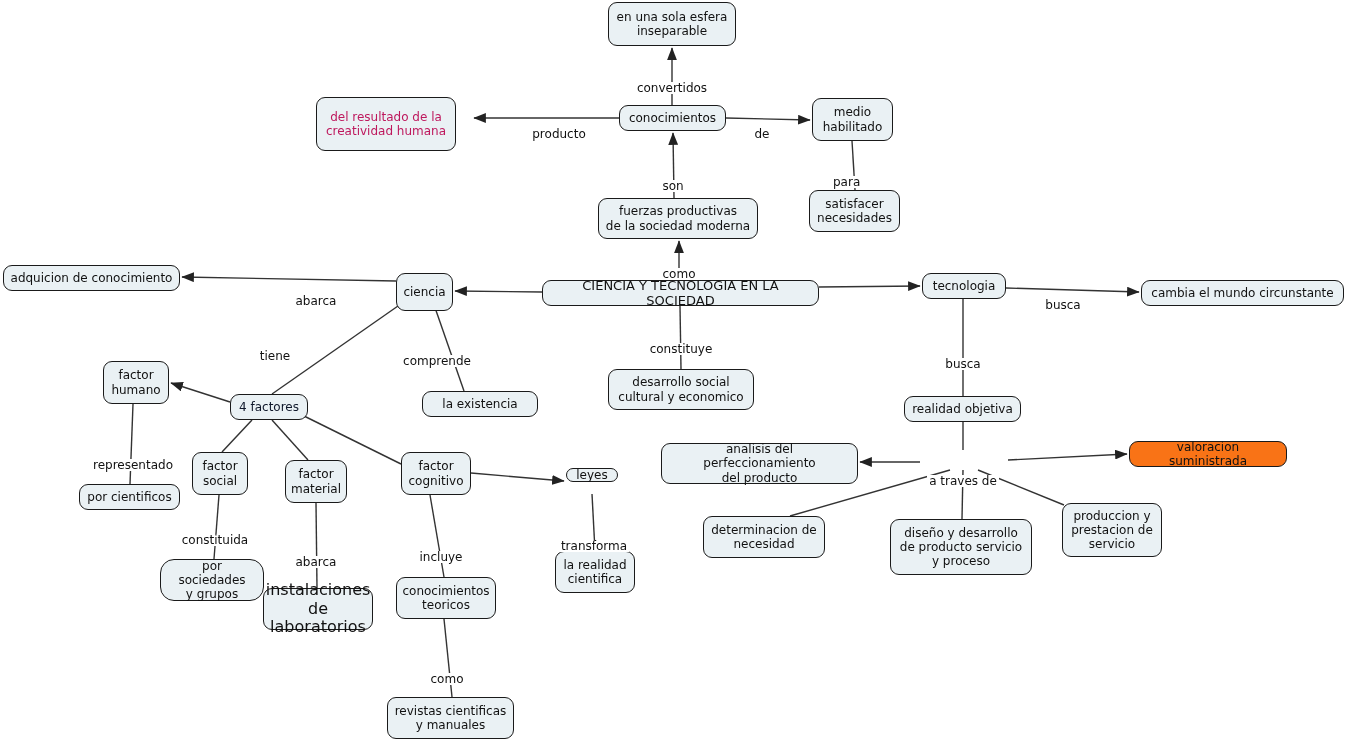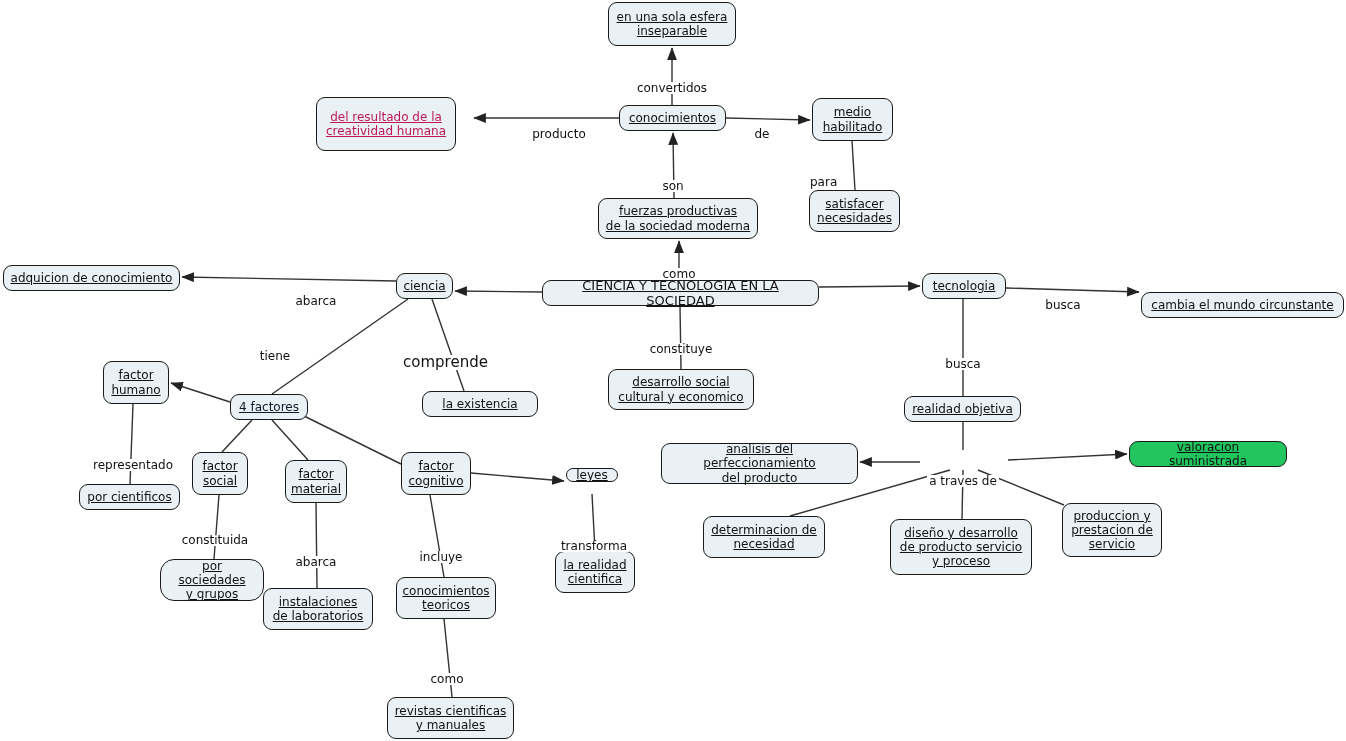--- a/index.html
+++ b/index.html
@@ -15,21 +15,20 @@
     border:1.3px solid #1a1a1a;
     border-radius:9px;
     display:flex;
     align-items:center;
     justify-content:center;
     text-align:center;
     line-height:1.18;
     color:#111111;
     white-space:pre-line;
     padding:2px 6px;
-    text-decoration:underline;
   }
   .edge-label{
     position:absolute;
     color:#111111;
     background:#ffffff;
     white-space:nowrap;
     text-align:center;
     line-height:1;
     padding:0 2px;
     margin-top:19px;
@@ -87,71 +86,71 @@
       <div class="node" style="left: 316px; top: 97px; width: 140px; height: 54px; font-size: 12px; background: rgb(234, 241, 244); border-color: rgb(26, 26, 26); color: #be185d;">del resultado de la
 creatividad humana</div>
       <div class="node" style="left: 619px; top: 105px; width: 107px; height: 26px; font-size: 12px; background: rgb(234, 241, 244); border-color: rgb(26, 26, 26); color: rgb(17, 17, 17);">conocimientos</div>
       <div class="node" style="left: 812px; top: 98px; width: 81px; height: 43px; font-size: 12px; background: rgb(234, 241, 244); border-color: rgb(26, 26, 26); color: rgb(17, 17, 17);">medio
 habilitado</div>
       <div class="node" style="left: 809px; top: 190px; width: 91px; height: 42px; font-size: 12px; background: rgb(234, 241, 244); border-color: rgb(26, 26, 26); color: rgb(17, 17, 17);">satisfacer
 necesidades</div>
       <div class="node" style="left: 598px; top: 198px; width: 160px; height: 41px; font-size: 12px; background: rgb(234, 241, 244); border-color: rgb(26, 26, 26); color: rgb(17, 17, 17);">fuerzas productivas
 de la sociedad moderna</div>
       <div class="node" style="left: 3px; top: 265px; width: 177px; height: 26px; font-size: 12px; background: rgb(234, 241, 244); border-color: rgb(26, 26, 26); color: rgb(17, 17, 17);">adquicion de conocimiento</div>
-      <div class="node" style="left: 396px; top: 273px; width: 57px; height: 26px; font-size: 12px; background: rgb(234, 241, 244); border-color: rgb(26, 26, 26); color: rgb(17, 17, 17);">ciencia</div>
+      <div class="node" style="left: 396px; top: 273px; width: 57px; height: 38px; font-size: 12px; background: rgb(234, 241, 244); border-color: rgb(26, 26, 26); color: rgb(17, 17, 17);">ciencia</div>
       <div class="node" style="left: 542px; top: 280px; width: 277px; height: 26px; font-size: 13px; background: rgb(234, 241, 244); border-color: rgb(26, 26, 26); color: rgb(17, 17, 17);">CIENCIA Y TECNOLOGIA EN LA SOCIEDAD</div>
       <div class="node" style="left: 922px; top: 273px; width: 84px; height: 26px; font-size: 12px; background: rgb(234, 241, 244); border-color: rgb(26, 26, 26); color: rgb(17, 17, 17);">tecnologia</div>
-      <div class="node" style="left: 1141px; top: 292px; width: 203px; height: 26px; font-size: 12px; background: rgb(234, 241, 244); border-color: rgb(26, 26, 26); color: rgb(17, 17, 17);">cambia el mundo circunstante</div>
+      <div class="node" style="left: 1141px; top: 280px; width: 203px; height: 26px; font-size: 12px; background: rgb(234, 241, 244); border-color: rgb(26, 26, 26); color: rgb(17, 17, 17);">cambia el mundo circunstante</div>
       <div class="node" style="left: 608px; top: 369px; width: 146px; height: 41px; font-size: 12px; background: rgb(234, 241, 244); border-color: rgb(26, 26, 26); color: rgb(17, 17, 17);">desarrollo social
 cultural y economico</div>
       <div class="node" style="left: 904px; top: 396px; width: 117px; height: 26px; font-size: 12px; background: rgb(234, 241, 244); border-color: rgb(26, 26, 26); color: rgb(17, 17, 17);">realidad objetiva</div>
       <div class="node" style="left: 103px; top: 361px; width: 66px; height: 43px; font-size: 12px; background: rgb(234, 241, 244); border-color: rgb(26, 26, 26); color: rgb(17, 17, 17);">factor
 humano</div>
       <div class="node" style="left: 230px; top: 394px; width: 78px; height: 26px; font-size: 12px; background: rgb(234, 241, 244); border-color: rgb(26, 26, 26); color: #0f172a;">4 factores</div>
       <div class="node" style="left: 422px; top: 391px; width: 116px; height: 26px; font-size: 12px; background: rgb(234, 241, 244); border-color: rgb(26, 26, 26); color: rgb(17, 17, 17);">la existencia</div>
       <div class="node" style="left: 79px; top: 484px; width: 101px; height: 26px; font-size: 12px; background: rgb(234, 241, 244); border-color: rgb(26, 26, 26); color: rgb(17, 17, 17);">por cientificos</div>
       <div class="node" style="left: 192px; top: 452px; width: 56px; height: 43px; font-size: 12px; background: rgb(234, 241, 244); border-color: rgb(26, 26, 26); color: rgb(17, 17, 17);">factor
 social</div>
       <div class="node" style="left: 285px; top: 460px; width: 62px; height: 43px; font-size: 12px; background: rgb(234, 241, 244); border-color: rgb(26, 26, 26); color: rgb(17, 17, 17);">factor
 material</div>
       <div class="node" style="left: 401px; top: 452px; width: 70px; height: 43px; font-size: 12px; background: rgb(234, 241, 244); border-color: rgb(26, 26, 26); color: rgb(17, 17, 17);">factor
 cognitivo</div>
       <div class="node" style="left: 566px; top: 468px; width: 52px; height: 14px; font-size: 12px; background: rgb(234, 241, 244); border-color: rgb(26, 26, 26); color: rgb(17, 17, 17);">leyes</div>
       <div class="node" style="left: 661px; top: 443px; width: 197px; height: 41px; font-size: 12px; background: rgb(234, 241, 244); border-color: rgb(26, 26, 26); color: rgb(17, 17, 17);">analisis del perfeccionamiento
 del producto</div>
-      <div class="node" style="left: 1129px; top: 441px; width: 158px; height: 26px; font-size: 12px; background: #22c55e; border-color: rgb(26, 26, 26); color: rgb(17, 17, 17);">valoracion suministrada</div>
+      <div class="node" style="left: 1129px; top: 441px; width: 158px; height: 26px; font-size: 12px; background: #f97316; border-color: rgb(26, 26, 26); color: rgb(17, 17, 17);">valoracion suministrada</div>
       <div class="node" style="left: 1062px; top: 503px; width: 100px; height: 54px; font-size: 12px; background: rgb(234, 241, 244); border-color: rgb(26, 26, 26); color: rgb(17, 17, 17);">produccion y
 prestacion de
 servicio</div>
       <div class="node" style="left: 555px; top: 551px; width: 80px; height: 42px; font-size: 12px; background: rgb(234, 241, 244); border-color: rgb(26, 26, 26); color: rgb(17, 17, 17);">la realidad
 cientifica</div>
       <div class="node" style="left: 160px; top: 559px; width: 104px; height: 42px; font-size: 12px; background: rgb(234, 241, 244); border-color: rgb(26, 26, 26); color: rgb(17, 17, 17); border-radius: 14px;">por sociedades
 y grupos</div>
-      <div class="node" style="left: 263px; top: 588px; width: 110px; height: 42px; font-size: 12px; background: rgb(234, 241, 244); border-color: rgb(26, 26, 26); color: rgb(17, 17, 17);">instalaciones
+      <div class="node" style="left: 263px; top: 588px; width: 110px; height: 42px; font-size: 16px; background: rgb(234, 241, 244); border-color: rgb(26, 26, 26); color: rgb(17, 17, 17);">instalaciones
 de laboratorios</div>
       <div class="node" style="left: 396px; top: 577px; width: 100px; height: 42px; font-size: 12px; background: rgb(234, 241, 244); border-color: rgb(26, 26, 26); color: rgb(17, 17, 17);">conocimientos
 teoricos</div>
       <div class="node" style="left: 703px; top: 516px; width: 122px; height: 42px; font-size: 12px; background: rgb(234, 241, 244); border-color: rgb(26, 26, 26); color: rgb(17, 17, 17);">determinacion de
 necesidad</div>
       <div class="node" style="left: 890px; top: 519px; width: 142px; height: 56px; font-size: 12px; background: rgb(234, 241, 244); border-color: rgb(26, 26, 26); color: rgb(17, 17, 17);">diseño y desarrollo
 de producto servicio
 y proceso</div>
       <div class="node" style="left: 387px; top: 697px; width: 127px; height: 42px; font-size: 12px; background: rgb(234, 241, 244); border-color: rgb(26, 26, 26); color: rgb(17, 17, 17);">revistas cientificas
 y manuales</div>
     </div>
   <div id="label-layer">
       <div class="edge-label" style="font-size: 12px; color: rgb(17, 17, 17); left: 634.891px; top: 63px;">convertidos</div>
       <div class="edge-label" style="font-size: 12px; color: rgb(17, 17, 17); left: 530.25px; top: 109px;">producto</div>
       <div class="edge-label" style="font-size: 12px; color: rgb(17, 17, 17); left: 752.5px; top: 109px;">de</div>
-      <div class="edge-label" style="font-size: 12px; color: rgb(17, 17, 17); left: 808px; top: 157px;">para</div>
+      <div class="edge-label" style="font-size: 12px; color: rgb(17, 17, 17); left: 831px; top: 157px;">para</div>
       <div class="edge-label" style="font-size: 12px; color: rgb(17, 17, 17); left: 660.398px; top: 161px;">son</div>
       <div class="edge-label" style="font-size: 12px; color: rgb(17, 17, 17); left: 660.508px; top: 249px;">como</div>
       <div class="edge-label" style="font-size: 12px; color: rgb(17, 17, 17); left: 293.523px; top: 276px;">abarca</div>
       <div class="edge-label" style="font-size: 12px; color: rgb(17, 17, 17); left: 257.789px; top: 331px;">tiene</div>
-      <div class="edge-label" style="font-size: 15px; color: rgb(17, 17, 17); left: 401.047px; top: 336px;">comprende</div>
+      <div class="edge-label" style="font-size: 12px; color: rgb(17, 17, 17); left: 401.047px; top: 336px;">comprende</div>
       <div class="edge-label" style="font-size: 12px; color: rgb(17, 17, 17); left: 647.68px; top: 324px;">constituye</div>
       <div class="edge-label" style="font-size: 12px; color: rgb(17, 17, 17); left: 1043.28px; top: 280px;">busca</div>
       <div class="edge-label" style="font-size: 12px; color: rgb(17, 17, 17); left: 943.281px; top: 339px;">busca</div>
       <div class="edge-label" style="font-size: 12px; color: rgb(17, 17, 17); left: 927.141px; top: 456px;">a traves de</div>
       <div class="edge-label" style="font-size: 12px; color: rgb(17, 17, 17); left: 91.0078px; top: 440px;">representado</div>
       <div class="edge-label" style="font-size: 12px; color: rgb(17, 17, 17); left: 179.773px; top: 515px;">constituida</div>
       <div class="edge-label" style="font-size: 12px; color: rgb(17, 17, 17); left: 293.523px; top: 537px;">abarca</div>
       <div class="edge-label" style="font-size: 12px; color: rgb(17, 17, 17); left: 417.516px; top: 532px;">incluye</div>
       <div class="edge-label" style="font-size: 12px; color: rgb(17, 17, 17); left: 558.906px; top: 521px;">transforma</div>
       <div class="edge-label" style="font-size: 12px; color: rgb(17, 17, 17); left: 428.508px; top: 654px;">como</div>

